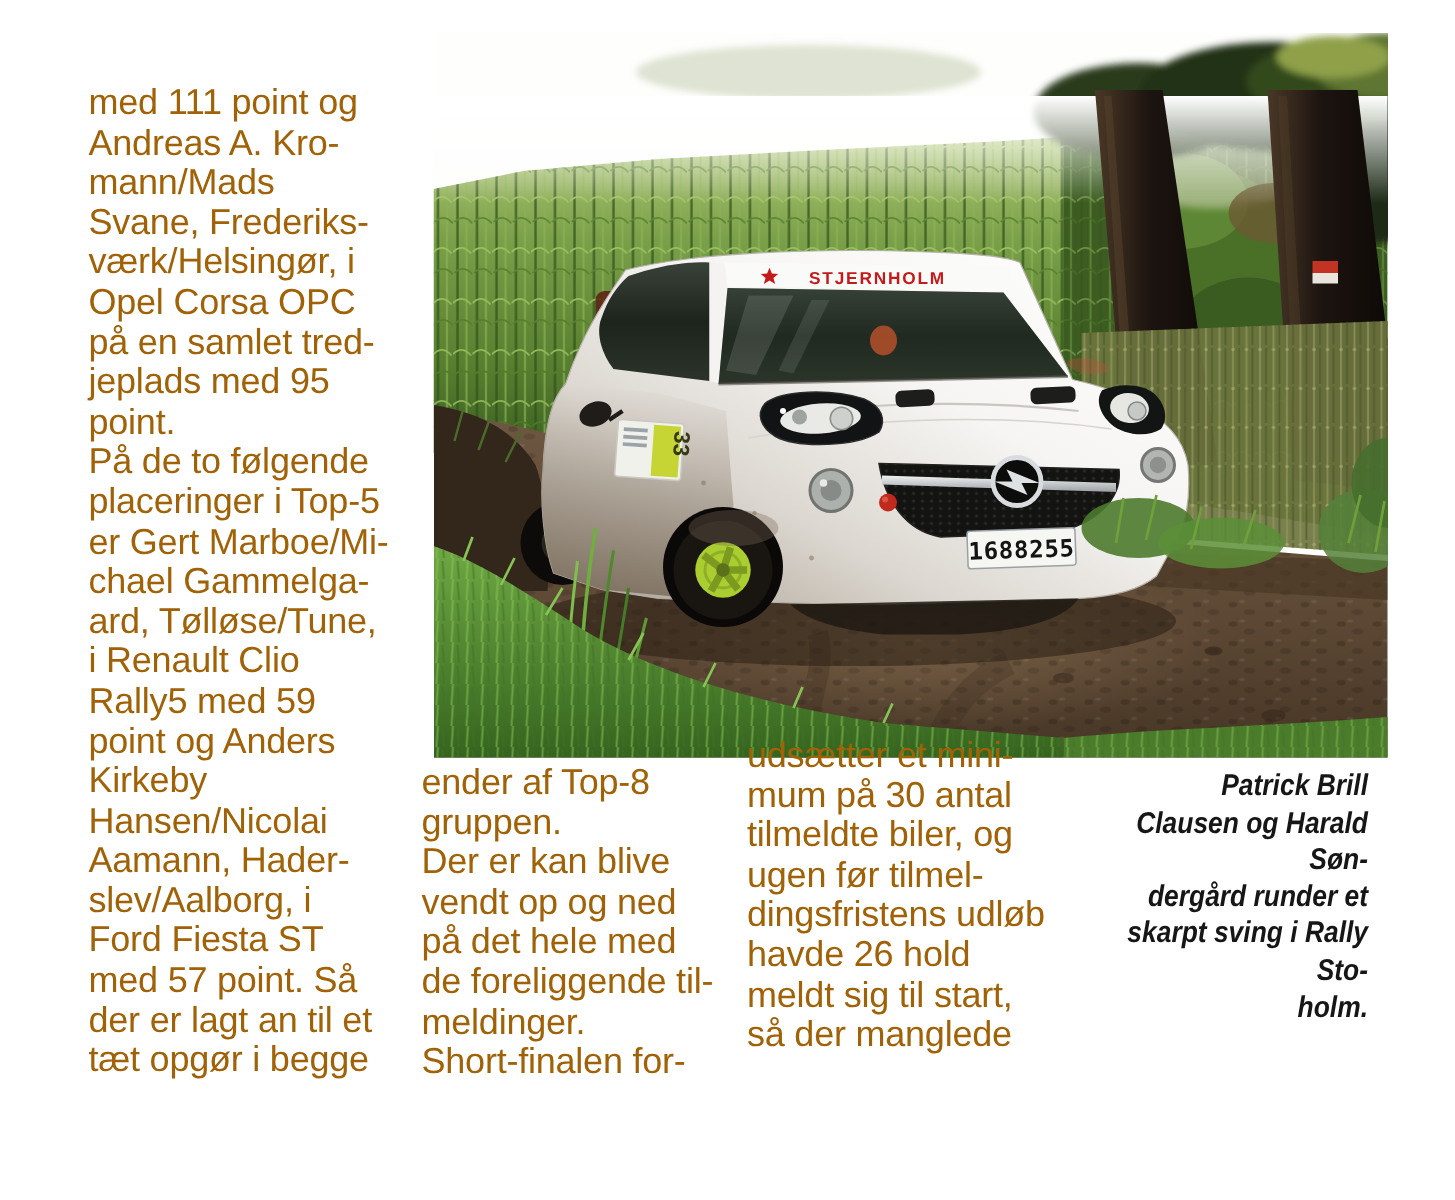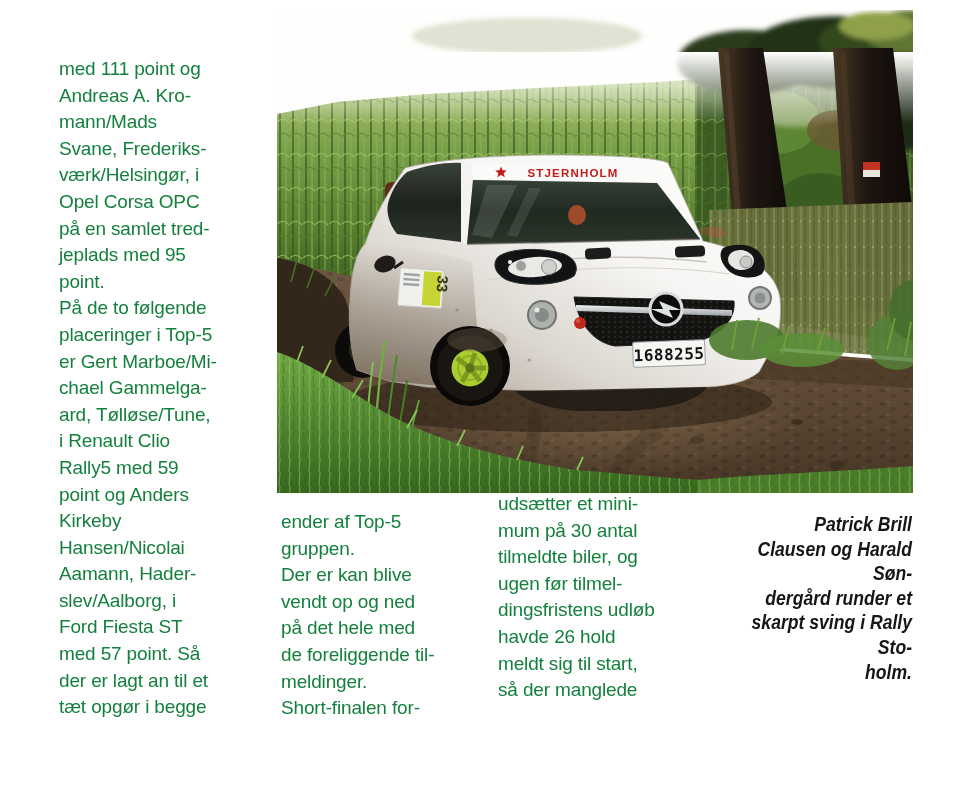--- a/index.html
+++ b/index.html
@@ -1,19 +1,19 @@
 <!DOCTYPE html>
 <html><head>
 <meta charset="utf-8">
 <style>
   html,body{margin:0;padding:0;background:#ffffff;}
   body{width:970px;height:800px;position:relative;overflow:hidden;
        font-family:"Liberation Sans","DejaVu Sans",sans-serif;}
-  .col{position:absolute;white-space:pre-line;color:#15803d;
-       font-size:19px;line-height:26.6px;letter-spacing:-0.15px;}
+  .col{position:absolute;white-space:pre-line;color:#a16207;
+       font-size:24px;line-height:26.6px;letter-spacing:-0.15px;}
   #col1{left:59px;top:56px;width:212px;}
   #col2{left:281px;top:509px;width:205px;}
   #col3{left:498px;top:491px;width:210px;}
   #caption{position:absolute;left:688px;top:512px;width:224px;
        white-space:pre-line;text-align:right;color:#161616;
        font-style:italic;font-weight:700;font-size:20px;line-height:24.6px;
        transform:scaleX(0.88);transform-origin:top right;}
   #photo{position:absolute;left:277px;top:10px;width:636px;height:483px;}
   #photo svg{display:block;width:100%;height:100%;}
 </style>
@@ -39,21 +39,21 @@
 point og Anders
 Kirkeby
 Hansen/Nicolai
 Aamann, Hader-
 slev/Aalborg, i
 Ford Fiesta ST
 med 57 point. Så
 der er lagt an til et
 tæt opgør i begge</div>
 
-<figure id="photo" style="margin:0">
+<figure id="photo" style="margin:12px">
 <svg viewBox="0 0 636 483" preserveAspectRatio="none">
   <defs>
     <linearGradient id="cornG" x1="0" y1="0" x2="0" y2="1">
       <stop offset="0" stop-color="#b9cc7e"></stop>
           <stop offset="0.35" stop-color="#7ba04a"></stop>
       <stop offset="0.75" stop-color="#567d2e"></stop>
           <stop offset="1" stop-color="#3c6022"></stop>
     </linearGradient>
     <pattern id="stalks" width="13" height="34" patternUnits="userSpaceOnUse">
       <path d="M3,0 V34" stroke="#2f5219" stroke-width="1.6"></path>
@@ -318,21 +318,21 @@
   <g>
     <ellipse cx="470" cy="330" rx="38" ry="20" fill="#4c7a2e" opacity="0.9"></ellipse>
     <ellipse cx="525" cy="340" rx="42" ry="17" fill="#5c8f38" opacity="0.85"></ellipse>
     <ellipse cx="620" cy="332" rx="30" ry="28" fill="#55813a" opacity="0.85"></ellipse>
     <ellipse cx="636" cy="300" rx="24" ry="30" fill="#466e2d" opacity="0.9"></ellipse>
     <path d="M455,340 L460,310 M475,338 L482,308 M505,344 L512,316 M540,342 L548,318 M610,340 L618,308 M628,346 L634,312" stroke="#6fa03c" stroke-width="1.8" fill="none"></path>
   </g>
 </svg>
 </figure>
 
-<div class="col" id="col2">ender af Top-5
+<div class="col" id="col2">ender af Top-8
 gruppen.
 Der er kan blive
 vendt op og ned
 på det hele med
 de foreliggende til-
 meldinger.
 Short-finalen for-</div>
 <div class="col" id="col3">udsætter et mini-
 mum på 30 antal
 tilmeldte biler, og

